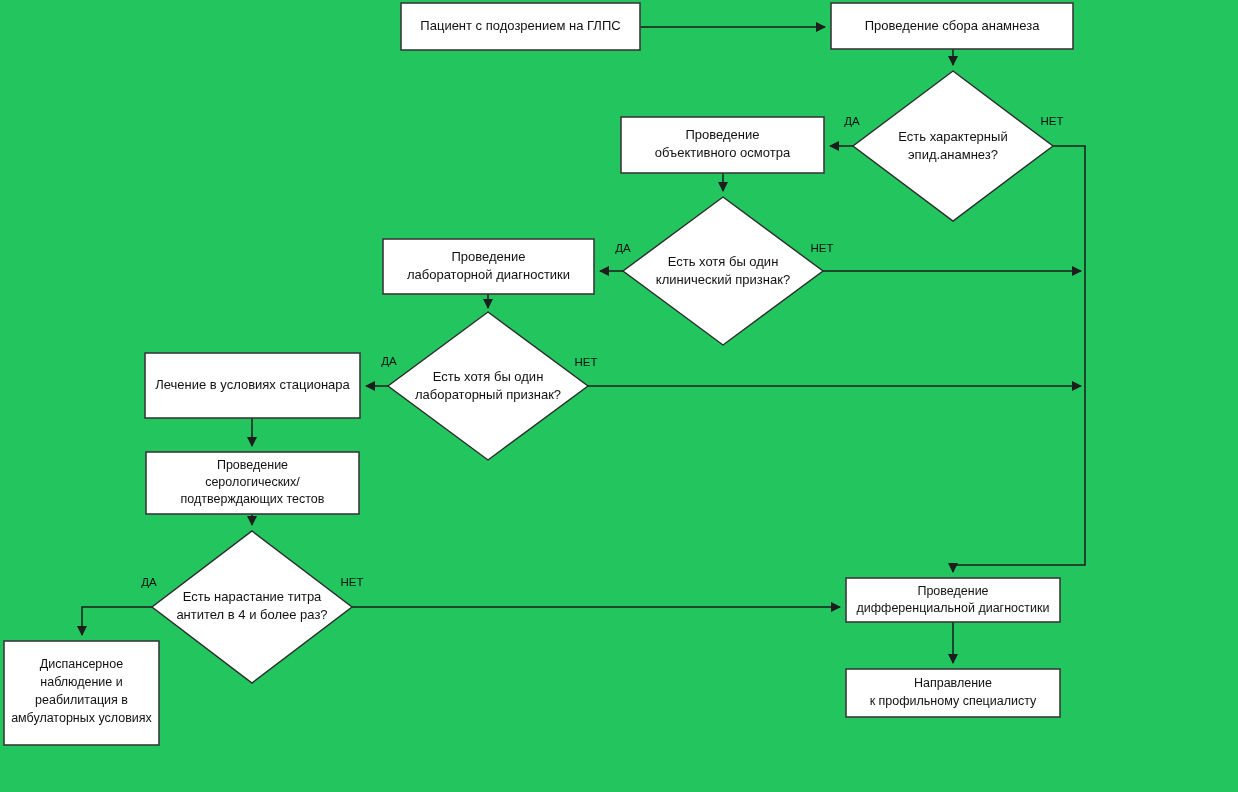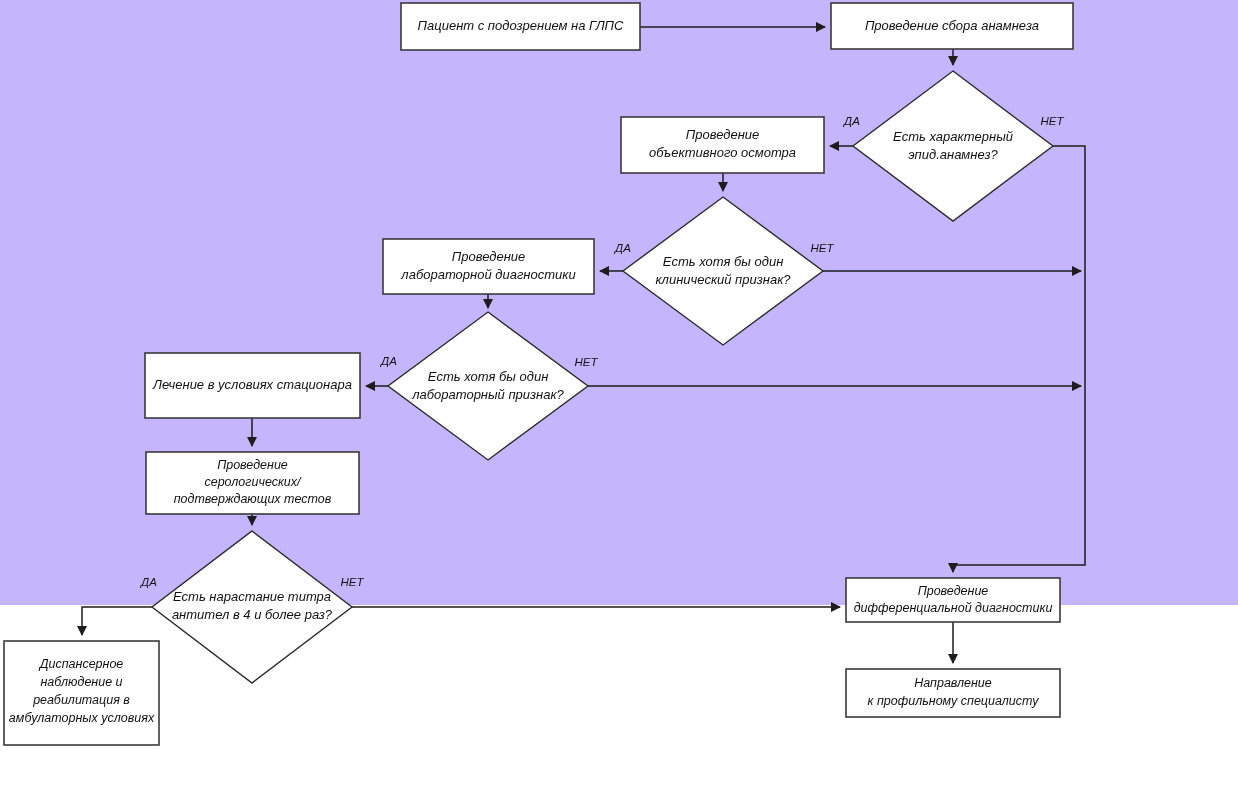--- a/index.html
+++ b/index.html
@@ -9,23 +9,22 @@
   }
   body {
     width: 1238px;
     height: 792px;
     overflow: hidden;
     font-family: "Liberation Sans", "DejaVu Sans", sans-serif;
   }
   #flow-root {
     position: relative;
     width: 1238px;
-    height: 605px;
-    background: #c4b5fd;
-    font-style: italic;
+    height: 792px;
+    background: #22c55e;
   }
   svg.flow-canvas {
     display: block;
     width: 1238px;
     height: 792px;
   }
   .node-shape {
     fill: #ffffff;
     stroke: #3a3a3a;
     stroke-width: 1.6;

